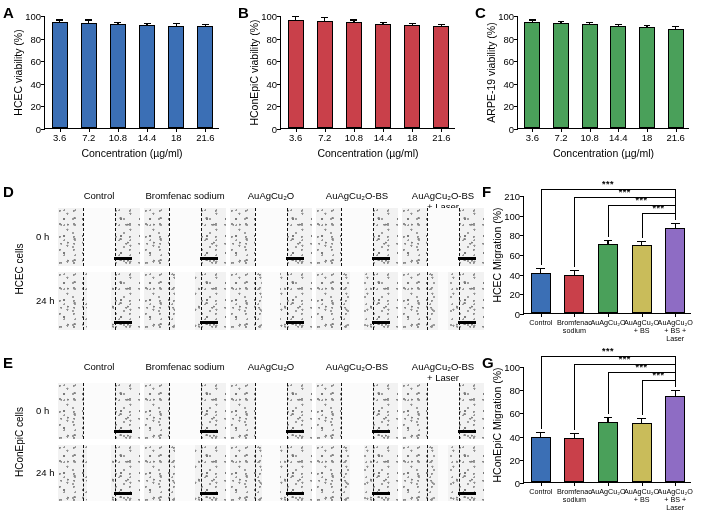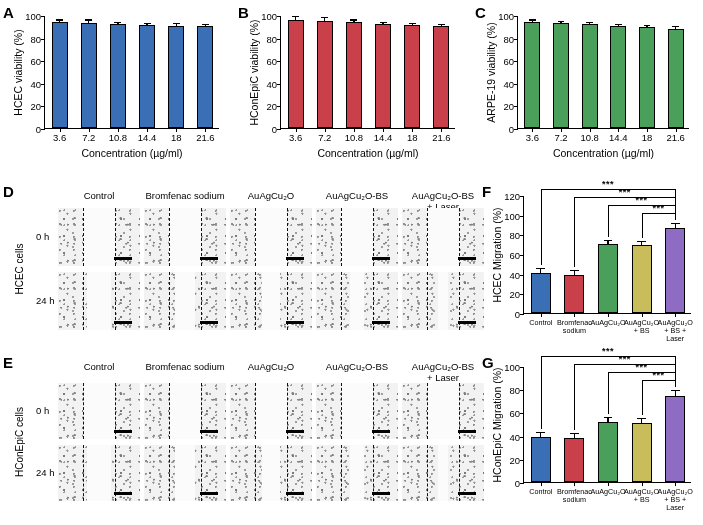--- a/index.html
+++ b/index.html
@@ -276,21 +276,21 @@
       <div class="ytick" style="top: 98.3333px;">20</div>
       <div class="ytickmark" style="top: 98.3333px;"></div>
       <div class="ytick" style="top: 78.6667px;">40</div>
       <div class="ytickmark" style="top: 78.6667px;"></div>
       <div class="ytick" style="top: 59px;">60</div>
       <div class="ytickmark" style="top: 59px;"></div>
       <div class="ytick" style="top: 39.3333px;">80</div>
       <div class="ytickmark" style="top: 39.3333px;"></div>
       <div class="ytick" style="top: 19.6667px;">100</div>
       <div class="ytickmark" style="top: 19.6667px;"></div>
-      <div class="ytick" style="top: 0px;">120</div>
+      <div class="ytick" style="top: 0px;">210</div>
       <div class="ytickmark" style="top: 0px;"></div>
       <div class="bar" style="left: 6.72px; width: 20.16px; height: 40.3167px; background: rgb(59, 111, 181);"></div>
       <div class="err" style="left: 16.2px; top: 71.7833px; height: 5.9px;"></div>
       <div class="errcap" style="left: 12.3648px; width: 8.8704px; top: 71.7833px;"></div>
       <div class="xtickmark" style="left: 16.8px;"></div>
       <div class="cat-lab" style="left: 16.8px; top: 123px; width: 47.6px; margin-left: 0px; transform: translateX(-50%);">Control</div>
       <div class="bar" style="left: 40.32px; width: 20.16px; height: 38.35px; background: rgb(201, 64, 74);"></div>
       <div class="err" style="left: 49.8px; top: 73.75px; height: 5.9px;"></div>
       <div class="errcap" style="left: 45.9648px; width: 8.8704px; top: 73.75px;"></div>
       <div class="xtickmark" style="left: 50.4px;"></div>

